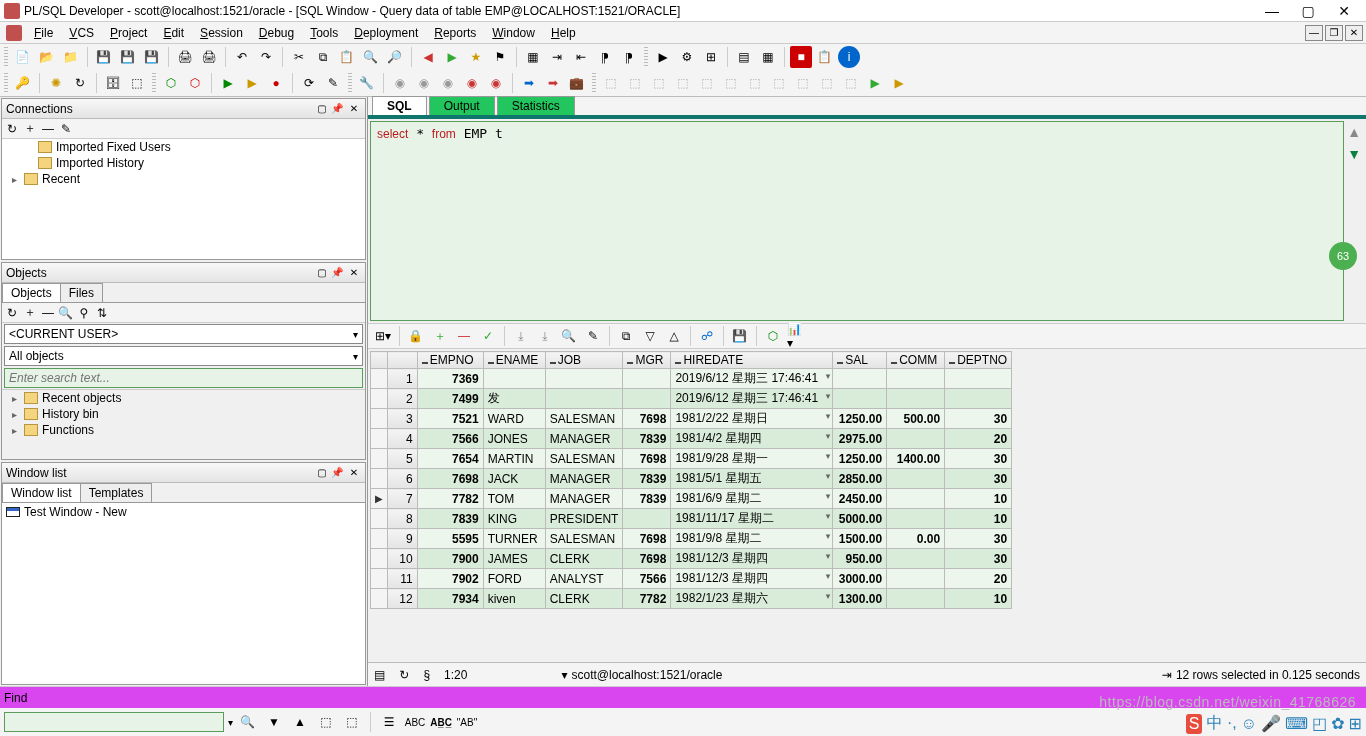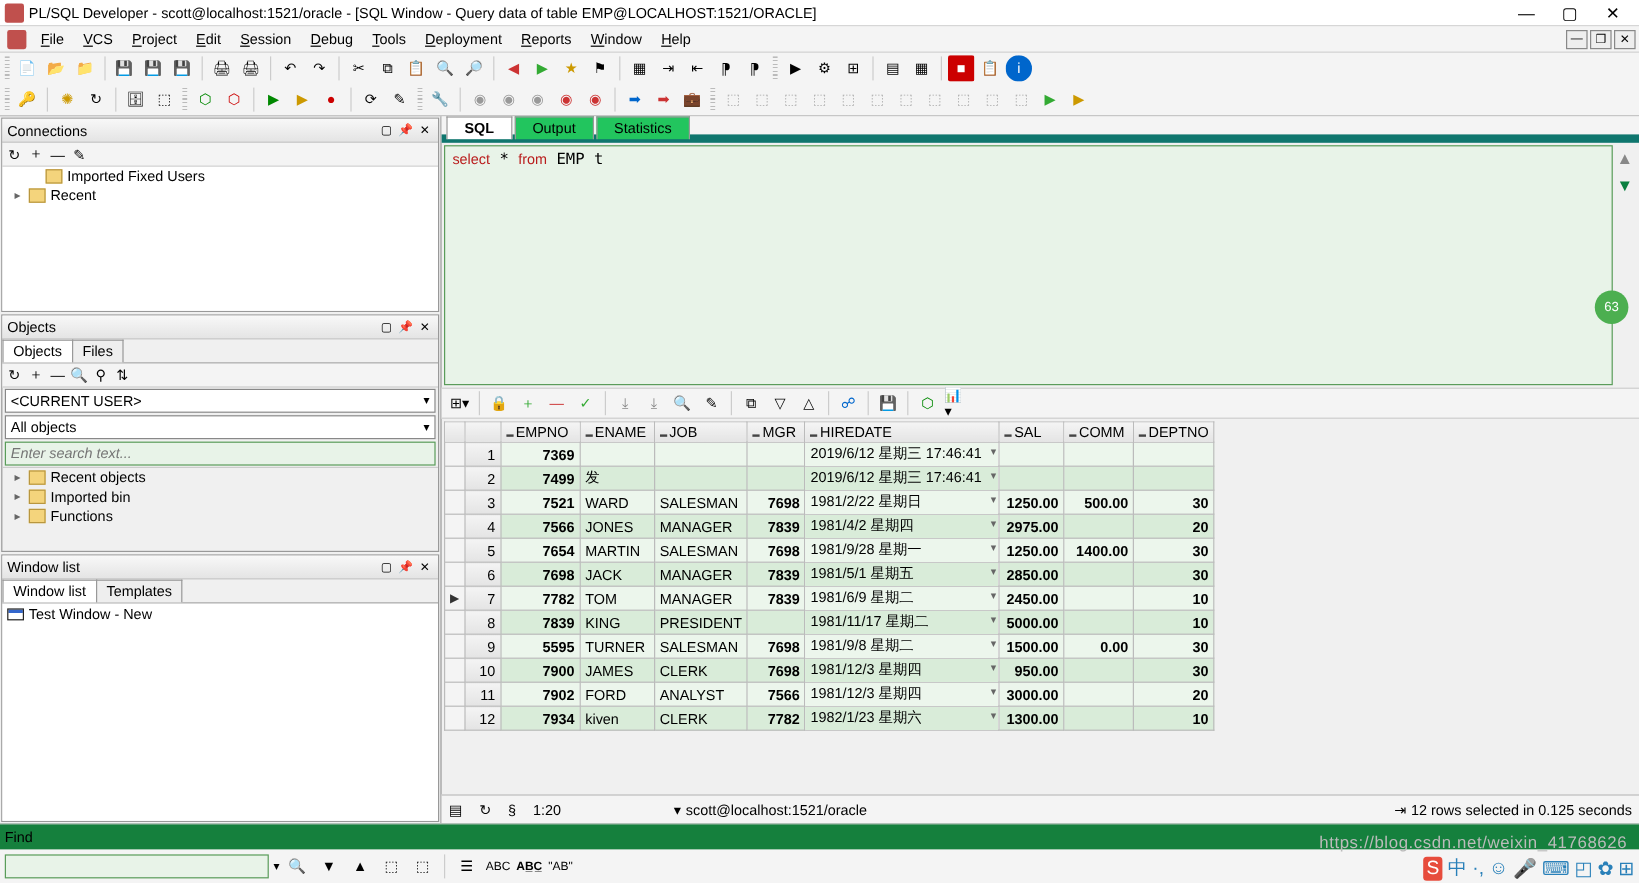--- a/index.html
+++ b/index.html
@@ -42,21 +42,21 @@
 .search-input{height:20px;border:1px solid #5a9c5a;background:#e8f3e8;padding:0 4px;width:calc(100% - 4px);margin:1px 2px;color:#888;font-style:italic;}
 .obj-list{flex:1;overflow:auto;border-top:1px solid #ccc;}
 .obj-list .row{display:flex;align-items:center;padding:1px 2px 1px 10px;cursor:pointer;}
 .obj-list .row .exp{width:12px;color:#666;font-size:10px;}
 .obj-list .row .fold{width:14px;height:12px;background:#f4d47c;border:1px solid #b8963f;margin-right:4px;}
 .win-item{display:flex;align-items:center;padding:2px 4px;cursor:pointer;}
 .win-item .ico{width:14px;height:10px;border:1px solid #222;margin-right:4px;background:linear-gradient(#3366cc 0 3px,#fff 3px);}
 .win-item.sel{background:#d0e4f5;}
 
 .rightcol { flex:1;display:flex;flex-direction:column;min-width:0;}
-.sql-tabs{height:22px;display:flex;align-items:flex-start;padding:0 4px;gap:2px;background:#f4f4f4;border-bottom:7px solid #0f766e;}
+.sql-tabs{height:22px;display:flex;align-items:flex-end;padding:0 4px;gap:2px;background:#f4f4f4;border-bottom:4px solid #0f766e;}
 .sql-tabs .stab{padding:2px 14px;border:1px solid #999;border-bottom:none;background:#22c55e;cursor:pointer;}
 .sql-tabs .stab.active{background:#fff;font-weight:bold;}
 .editor{flex:0 0 200px;border:1px solid #5a9c5a;background:#e8f3e8;margin:2px;padding:4px 6px;font-family:Consolas,monospace;font-size:13px;position:relative;}
 .editor .kw{color:#b91c1c;}
 .editor-nav{position:absolute;right:-18px;top:2px;display:flex;flex-direction:column;gap:6px;}
 .editor-nav span{font-size:14px;cursor:pointer;}
 .green-badge{position:absolute;right:-14px;top:120px;width:28px;height:28px;border-radius:50%;background:#4caf50;color:#fff;display:flex;align-items:center;justify-content:center;font-size:11px;}
 
 .grid-toolbar{height:26px;display:flex;align-items:center;padding:0 4px;gap:2px;background:#f4f4f4;border-top:1px solid #ccc;border-bottom:1px solid #ccc;}
 .grid-wrap{flex:1;overflow:auto;margin:2px;}
@@ -68,21 +68,21 @@
 table.datagrid td.ptr{background:#f4f4f4;width:14px;text-align:center;color:#333;font-size:10px;}
 table.datagrid td.num{text-align:right;font-weight:bold;}
 table.datagrid td.even{background:#d9ecd9;}
 table.datagrid td.odd{background:#ecf6ec;}
 table.datagrid td.date{position:relative;padding-right:14px;}
 table.datagrid td.date .dd{position:absolute;right:2px;top:2px;font-size:9px;color:#666;}
 
 .statusbar{height:24px;background:#f4f4f4;border-top:1px solid #bbb;display:flex;align-items:center;padding:0 6px;gap:14px;font-size:12px;}
 .statusbar .sbx{display:flex;align-items:center;gap:4px;}
 
-.findbar{height:22px;background:#15803d;border-top:1px solid #ccc;display:flex;align-items:center;padding:0 4px;}
+.findbar{height:22px;background:#d946ef;border-top:1px solid #ccc;display:flex;align-items:center;padding:0 4px;}
 .findbar-bottom{height:28px;background:#f4f4f4;display:flex;align-items:center;padding:0 4px;gap:4px;}
 .findbar-bottom .fin{width:220px;height:20px;border:1px solid #5a9c5a;background:#e8f3e8;}
 .findbar-bottom .fbtn{width:22px;height:20px;display:flex;align-items:center;justify-content:center;cursor:pointer;}
 .tray{position:absolute;bottom:2px;right:4px;display:flex;align-items:center;gap:4px;}
 .tray span{font-size:16px;cursor:pointer;}
 .watermark{position:absolute;bottom:26px;right:10px;color:#bbb;font-size:14px;letter-spacing:0.5px;}
 </style>
 </head>
 <body>
 
@@ -212,20 +212,25 @@
         <span class="sbtn">↻</span>
         <span class="sbtn">＋</span>
         <span class="sbtn">—</span>
         <span class="sbtn">✎</span>
       </div>
       <div class="panel-body" id="conn-tree">
           <div class="tree-item" style="padding-left: 24px;">
             <span class="exp"></span>
             <span class="fold"></span>
             <span>Imported Fixed Users</span>
+          </div>
+          <div class="tree-item" style="padding-left: 24px;">
+            <span class="exp"></span>
+            <span class="fold"></span>
+            <span>Imported History</span>
           </div>
           <div class="tree-item" style="padding-left: 10px;">
             <span class="exp">▸</span>
             <span class="fold"></span>
             <span>Recent</span>
           </div>
         </div>
     </div>
 
     <div class="panel" style="height:198px;position:relative;">
@@ -259,21 +264,21 @@
       <input class="search-input" placeholder="Enter search text..." style="">
       <div class="obj-list" id="obj-list" style="position:relative;">
           <div class="row">
             <span class="exp">▸</span>
             <span class="fold"></span>
             <span>Recent objects</span>
           </div>
           <div class="row">
             <span class="exp">▸</span>
             <span class="fold"></span>
-            <span>Imported bin</span>
+            <span>History bin</span>
           </div>
           <div class="row">
             <span class="exp">▸</span>
             <span class="fold"></span>
             <span>Functions</span>
           </div>
         </div>
     </div>
 
     <div class="panel" style="flex:1;">

